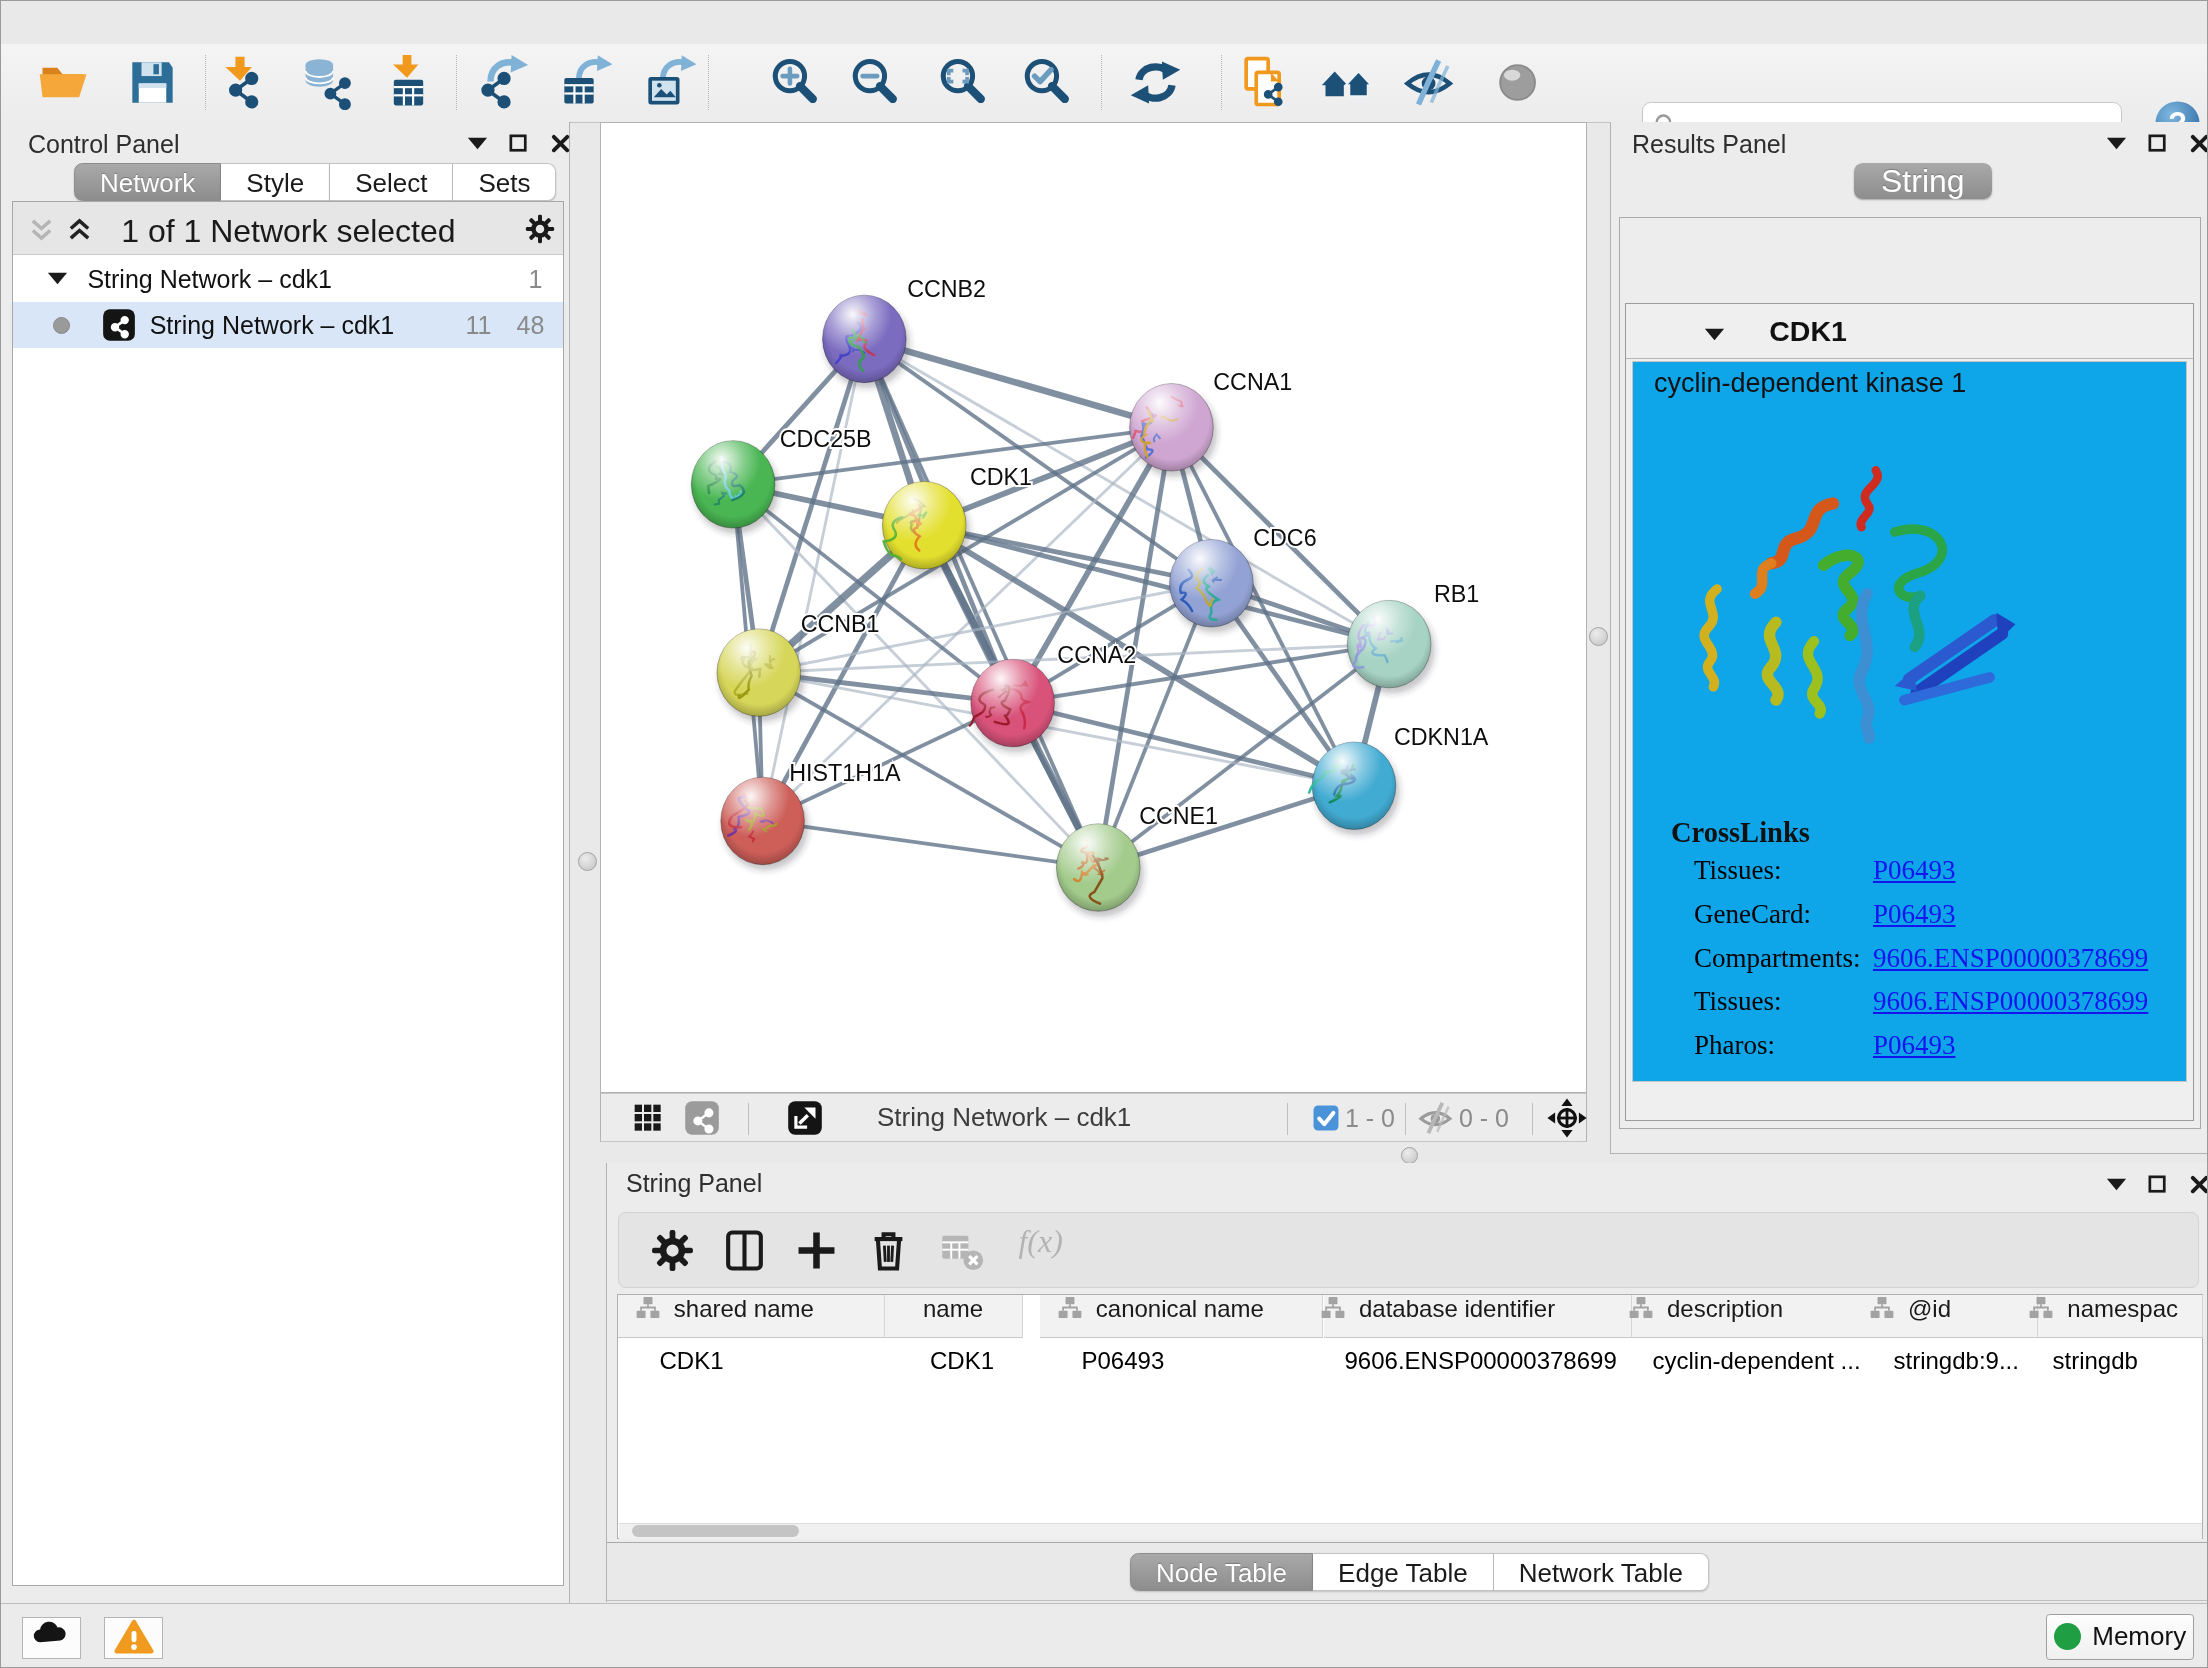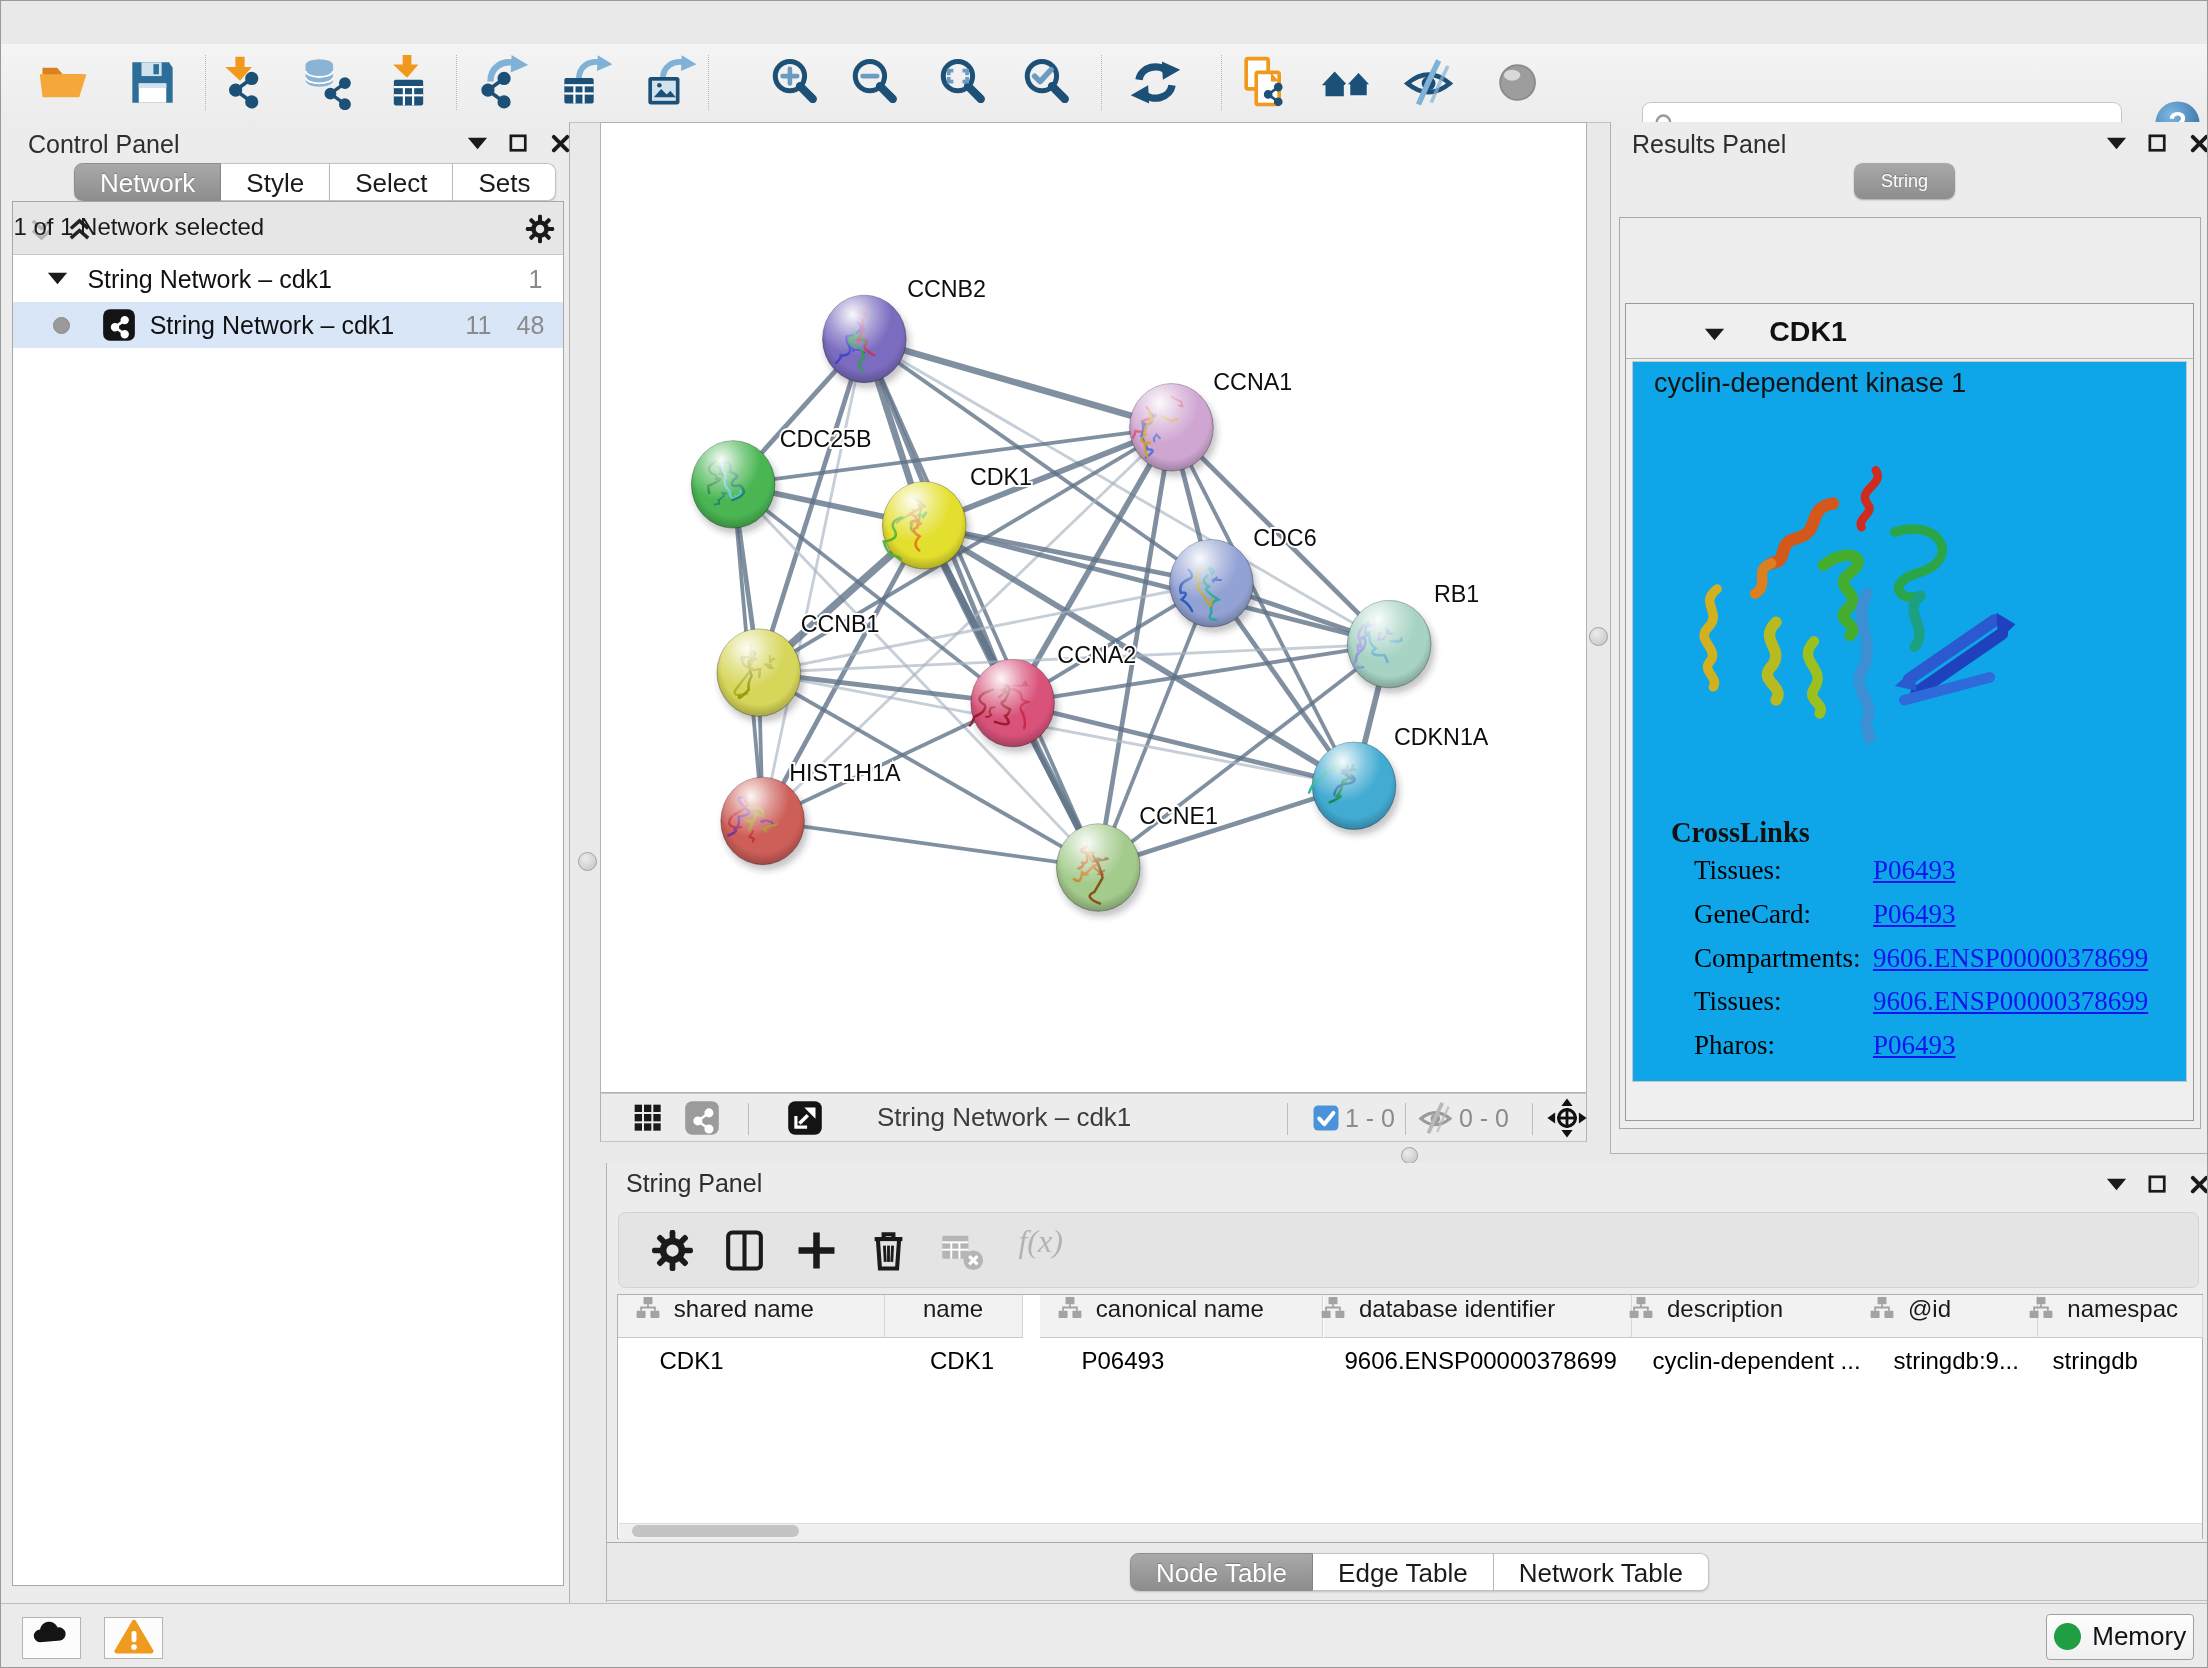--- a/index.html
+++ b/index.html
@@ -18,21 +18,21 @@
   .searchbox input{border:none;outline:none;font-size:24px;width:418px;background:transparent;font-family:"Liberation Sans",sans-serif;}
   
   .ptitle{font-size:25px;color:#2e2e2e;}
   .phicons{display:flex;gap:17px;align-items:center;}
   
   .seg{display:flex;}
   .seg .tab{height:38px;line-height:38px;text-align:center;font-size:26px;color:#1a1a1a;background:#fff;border:1px solid #c2c2c2;border-left:none;box-sizing:border-box;padding:0 25px;box-shadow:0 1px 1.9px rgba(0,0,0,.18);}
   .seg .tab:first-child{border-left:1px solid #c2c2c2;border-radius:8.6px 0 0 8.6px;}
   .seg .tab:last-child{border-radius:0 8.6px 8.6px 0;}
   .seg .tab.active{background:linear-gradient(#a9a9a9,#8d8d8d);color:#fff;text-shadow:0 -1px 1px rgba(0,0,0,.25);border-color:#8d8d8d;}
-  .pill{height:36px;line-height:36px;padding:0 27px;background:linear-gradient(#a9a9a9,#8d8d8d);color:#fff;font-size:18px;border-radius:8.6px;box-shadow:0 1px 1.9px rgba(0,0,0,.3);text-shadow:0 -1px 1px rgba(0,0,0,.25);}
+  .pill{height:36px;line-height:36px;padding:0 27px;background:linear-gradient(#a9a9a9,#8d8d8d);color:#fff;font-size:32px;border-radius:8.6px;box-shadow:0 1px 1.9px rgba(0,0,0,.3);text-shadow:0 -1px 1px rgba(0,0,0,.25);}
   
   .cpanel{left:0;top:121px;width:569px;height:1481px;background:#ececec;border-right:1px solid #b2b2b2;box-sizing:border-box;}
   .treebox{left:11.4px;top:79px;width:552px;height:1385px;background:#fff;border:1px solid #a8a8a8;box-sizing:border-box;}
   .treehead{left:0;top:0;width:550px;height:53px;background:#e6e6e6;border-bottom:1px solid #c9c9c9;box-sizing:border-box;}
   .trow{left:0;width:550px;height:46px;display:flex;align-items:center;font-size:25px;color:#111;}
   .trow.sel{background:#d8e6f8;}
   .gray{color:#8a8a8a;}
   
   .canvas{left:599px;top:121px;width:987px;height:971px;background:#fff;border:1px solid #b2b2b2;box-sizing:border-box;}
   .nettb{left:599px;top:1092px;width:987px;height:49px;background:#ececec;border:1px solid #c6c6c6;border-left:1px solid #b2b2b2;border-right:1px solid #b2b2b2;box-sizing:border-box;}
@@ -310,21 +310,21 @@
         <span class="abs" id="chev-dn" style="left:15px;top:15px">
             <svg width="27" height="25" viewBox="0 0 26 26">
               <path d="M4 4 l9 8 9 -8 M4 14 l9 8 9 -8" stroke="#b5b5b5" stroke-width="3.6" fill="none"></path>
             </svg>
           </span>
         <span class="abs" id="chev-up" style="left:53px;top:15px">
             <svg width="27" height="25" viewBox="0 0 26 26">
               <path d="M4 12 l9 -8 9 8 M4 22 l9 -8 9 8" stroke="#222" stroke-width="3.6" fill="none"></path>
             </svg>
           </span>
-        <div class="abs" style="left:0;top:11.4px;width:550px;text-align:left;font-size:24px;color:#1a1a1a">1 of 1 Network selected</div>
+        <div class="abs" style="left:0;top:11.4px;width:550px;text-align:center;font-size:32px;color:#1a1a1a">1 of 1 Network selected</div>
         <span class="abs" id="tree-gear" style="left:510px;top:9.5px">
             <svg width="34" height="34" viewBox="0 0 60 60">
               <rect x="26.5" y="5" width="7" height="13" rx="2.5" fill="#1a1a1a" transform="rotate(0 30 30)"></rect>
               <rect x="26.5" y="5" width="7" height="13" rx="2.5" fill="#1a1a1a" transform="rotate(45 30 30)"></rect>
               <rect x="26.5" y="5" width="7" height="13" rx="2.5" fill="#1a1a1a" transform="rotate(90 30 30)"></rect>
               <rect x="26.5" y="5" width="7" height="13" rx="2.5" fill="#1a1a1a" transform="rotate(135 30 30)"></rect>
               <rect x="26.5" y="5" width="7" height="13" rx="2.5" fill="#1a1a1a" transform="rotate(180 30 30)"></rect>
               <rect x="26.5" y="5" width="7" height="13" rx="2.5" fill="#1a1a1a" transform="rotate(225 30 30)"></rect>
               <rect x="26.5" y="5" width="7" height="13" rx="2.5" fill="#1a1a1a" transform="rotate(270 30 30)"></rect>
               <rect x="26.5" y="5" width="7" height="13" rx="2.5" fill="#1a1a1a" transform="rotate(315 30 30)"></rect>

